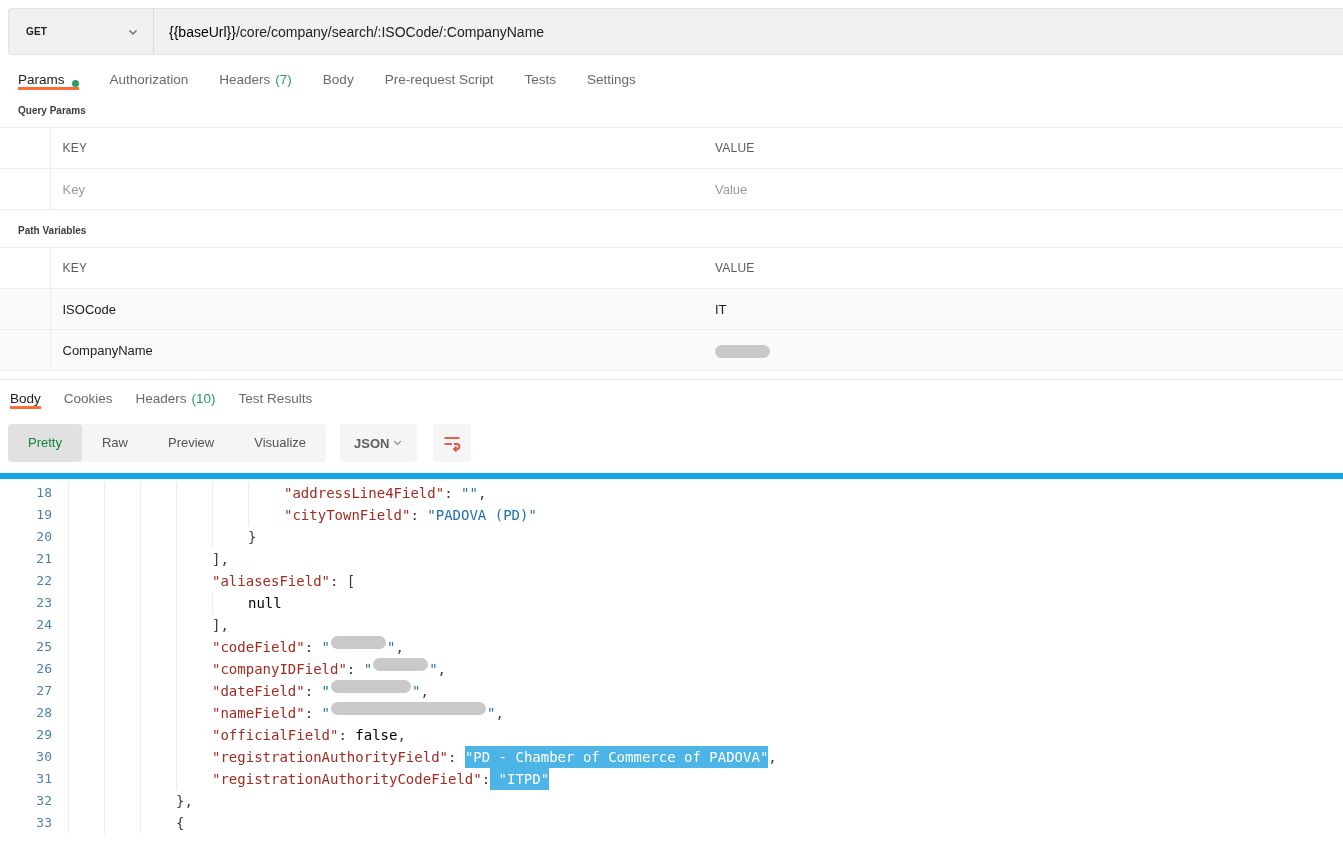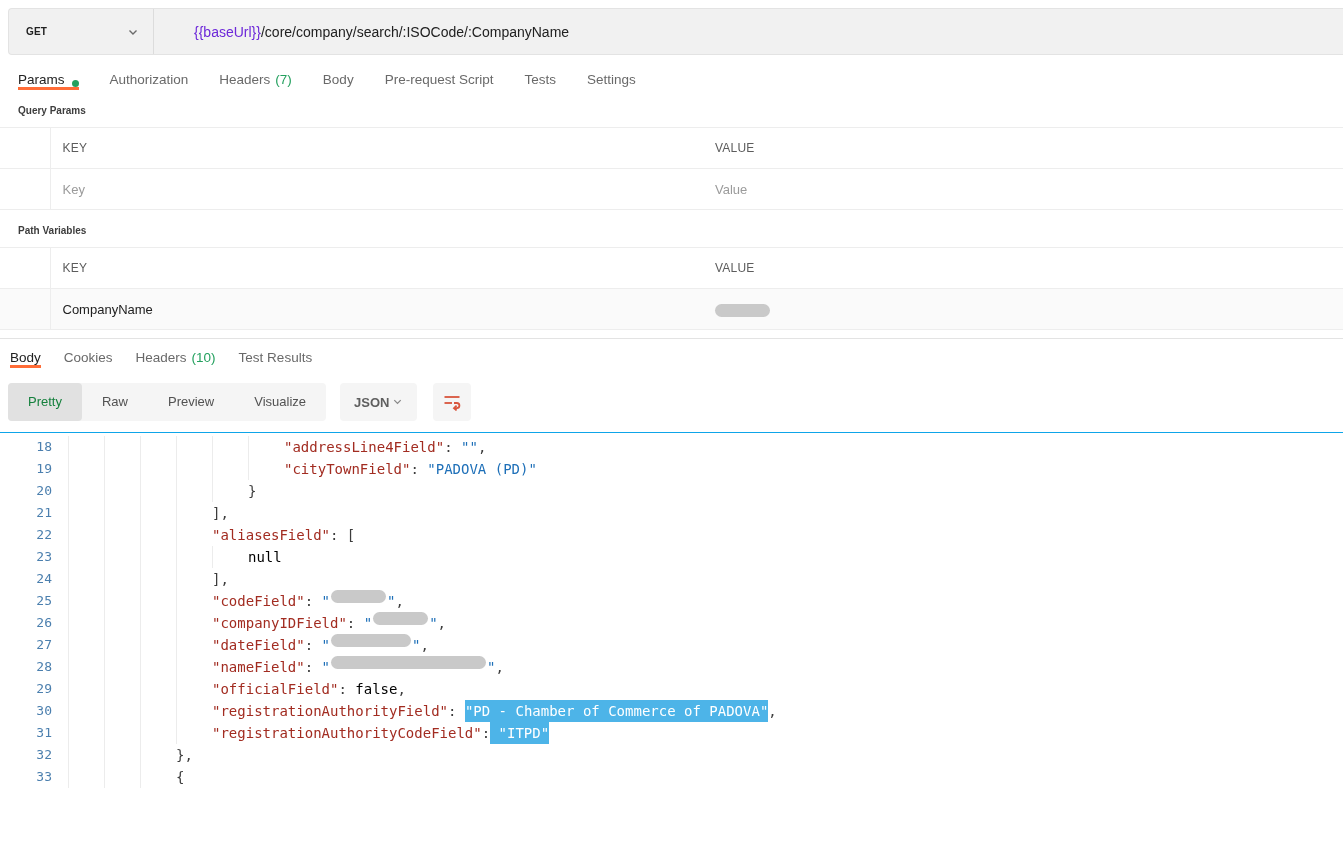--- a/index.html
+++ b/index.html
@@ -7,21 +7,21 @@
     font-family: "Liberation Sans", sans-serif; color: #212121; }
 
   
   .urlbar { display: flex; align-items: stretch; height: 47px; margin: 8px 0 0 8px;
     background: #f1f1f1; border: 1px solid #e3e3e3; border-right: none; border-radius: 4px 0 0 4px; }
   .method { width: 145px; display: flex; align-items: center; padding: 0 14px 0 17px;
     border-right: 1px solid #dcdcdc; cursor: pointer; }
   .method .mlabel { font-size: 10px; font-weight: bold; letter-spacing: .2px; }
   .method .chev { margin-left: auto; display: flex; }
   .url { flex: 1; display: flex; align-items: center; padding-left: 15px; font-size: 14px; cursor: text; }
-  .url .var { color: #6d28d9; margin-left: 25px; }
+  .url .var { color: #000000; }
 
   
   .tabs { display: flex; align-items: flex-end; padding-left: 18px; margin-top: 17px; }
   .tabs .tab { font-size: 13.5px; color: #696969; margin-right: 31px; 
     border-bottom: 3px solid transparent; cursor: pointer; display: flex; align-items: flex-end; }
   .tabs .tab.active { color: #212121; border-bottom-color: #ff6c37; }
   .tabs .count { color: #23a05e; margin-left: 5px; }
   .dot { width: 7px; height: 7px; border-radius: 50%; background: #23a05e; margin-left: 7px; }
 
   .section-label { font-size: 10px; font-weight: bold; color: #3d3d3d; margin: 15px 0 11px 18px; }
@@ -54,21 +54,21 @@
   .segmented .seg { font-size: 13px; color: #525252; padding: 0 20px; line-height: 38px;
     border-radius: 4px; cursor: pointer; }
   .segmented .seg.active { background: #e1e1e1; color: #15803d; }
   .fmt-select { display: flex; align-items: center; gap: 3px; background: #f5f5f5; border-radius: 4px;
     height: 38px; padding: 0 14px; margin-left: 14px; font-size: 13px; font-weight: bold;
     color: #5f5f5f; cursor: pointer; }
   .icon-btn { width: 38px; height: 38px; background: #f5f5f5; border: none; border-radius: 4px;
     margin-left: 16px; display: flex; align-items: center; justify-content: center; cursor: pointer; }
 
   
-  .code { margin-top: 11px; border-top: 1px solid #0ea5e9; padding-top: 3px;
+  .code { margin-top: 11px; border-top: 6px solid #0ea5e9; padding-top: 3px;
     font-family: "DejaVu Sans Mono", monospace; font-size: 14px; color: #3c3c3c; cursor: text; }
   .cline { display: flex; height: 22px; line-height: 22px; white-space: pre; }
   .ln { width: 52px; text-align: right; color: #4b7fae; font-size: 13px; flex: none; user-select: none; }
   .lnpad { width: 16px; flex: none; }
   .ind { width: 36px; flex: none; border-left: 1px solid #ececec; }
   .tk-key { color: #a22c21; }
   .tk-str { color: #1d6fb8; }
   .tk-atom { color: #000000; font-weight: normal; }
   .tk-pun { color: #3c3c3c; }
   .tk-sel { background: #4db4e8; color: #ffffff; }
@@ -143,20 +143,25 @@
   <colgroup>
       <col style="width:50px">
       <col class="keycol">
       <col>
     </colgroup>
   <tbody>
       <tr>
     <td class="gutter"></td>
     <th class="hdr">KEY</th>
     <th class="hdr">VALUE</th>
+  </tr>
+  <tr class="shaded">
+    <td class="gutter"></td>
+    <td>ISOCode</td>
+    <td>IT</td>
   </tr>
   <tr class="shaded">
     <td class="gutter"></td>
     <td>CompanyName</td>
     <td><span class="pill" style="width:55px"></span></td>
   </tr>
 </tbody>
   </table>
 
 <div class="pane-divider"></div>

